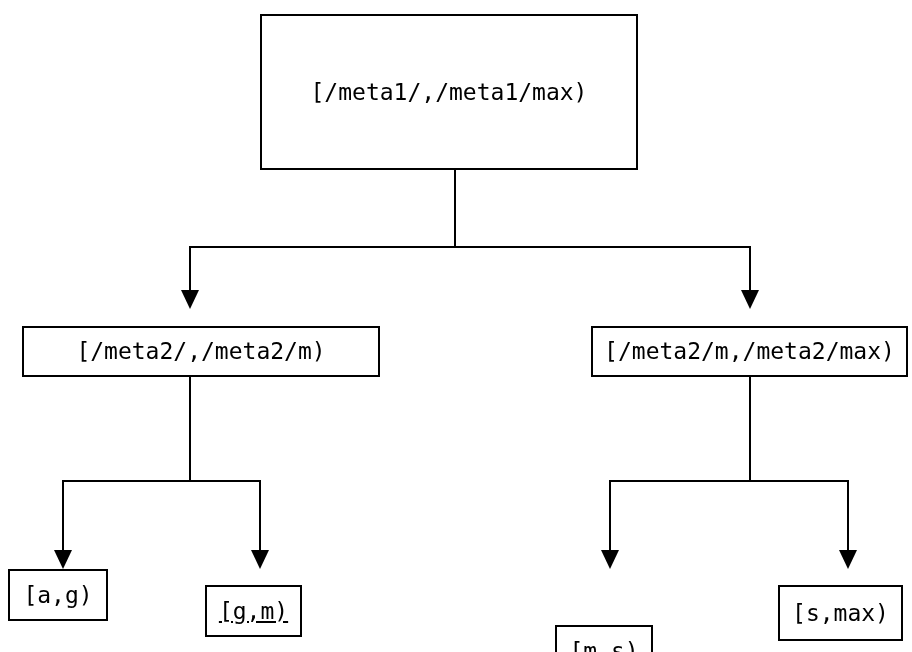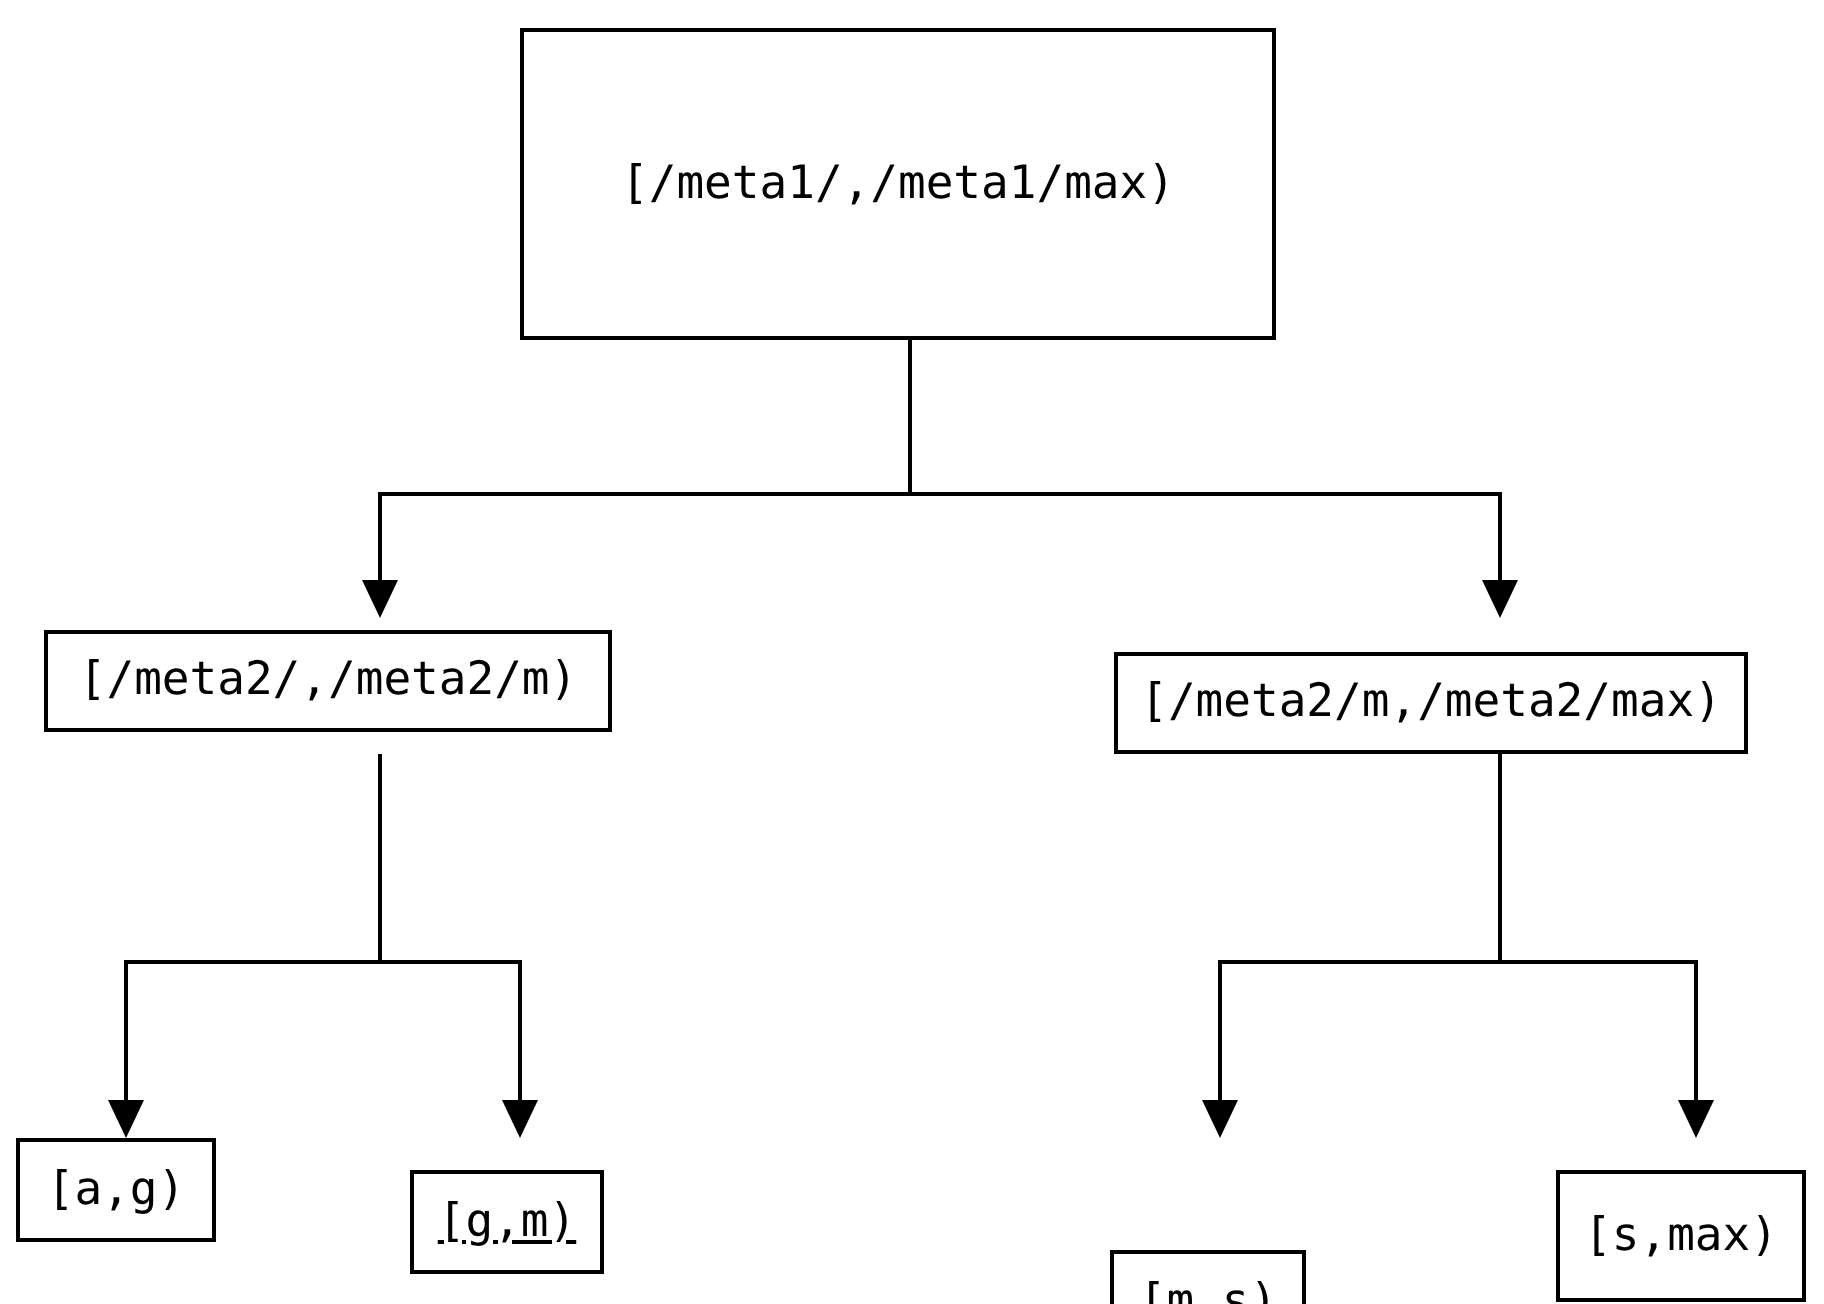--- a/index.html
+++ b/index.html
@@ -45,26 +45,26 @@
     border: 2px solid var(--border);
     background: var(--bg);
     display: flex;
     align-items: center;
     justify-content: center;
     font-size: 23px;
     line-height: 1;
     white-space: nowrap;
   }
   .node-root   { left: 260px; top: 14px;  width: 378px; height: 156px; }
-  .node-l1a    { left: 22px;  top: 315px; width: 284px; height: 51px; }
-  .node-l1b    { left: 557px; top: 326px; width: 317px; height: 51px; }
+  .node-l1a    { left: 22px;  top: 326px; width: 358px; height: 51px; }
+  .node-l1b    { left: 591px; top: 326px; width: 317px; height: 51px; }
   .node-leaf-a { left: 8px;   top: 569px; width: 100px; height: 52px; }
   .node-leaf-b { left: 205px; top: 585px; width: 97px;  height: 52px; text-decoration: underline; }
   .node-leaf-c { left: 555px; top: 585px; width: 98px;  height: 52px; margin-top: 40px; }
-  .node-leaf-d { left: 778px; top: 585px; width: 125px; height: 66px; }
+  .node-leaf-d { left: 778px; top: 585px; width: 125px; height: 56px; }
 </style>
 </head>
 <body>
 
 <div class="canvas">
 
   <svg class="edges" viewBox="0 0 912 652" xmlns="http://www.w3.org/2000/svg">
 
     <g>
       <path class="edge" d="M455 170 L455 248"></path>

